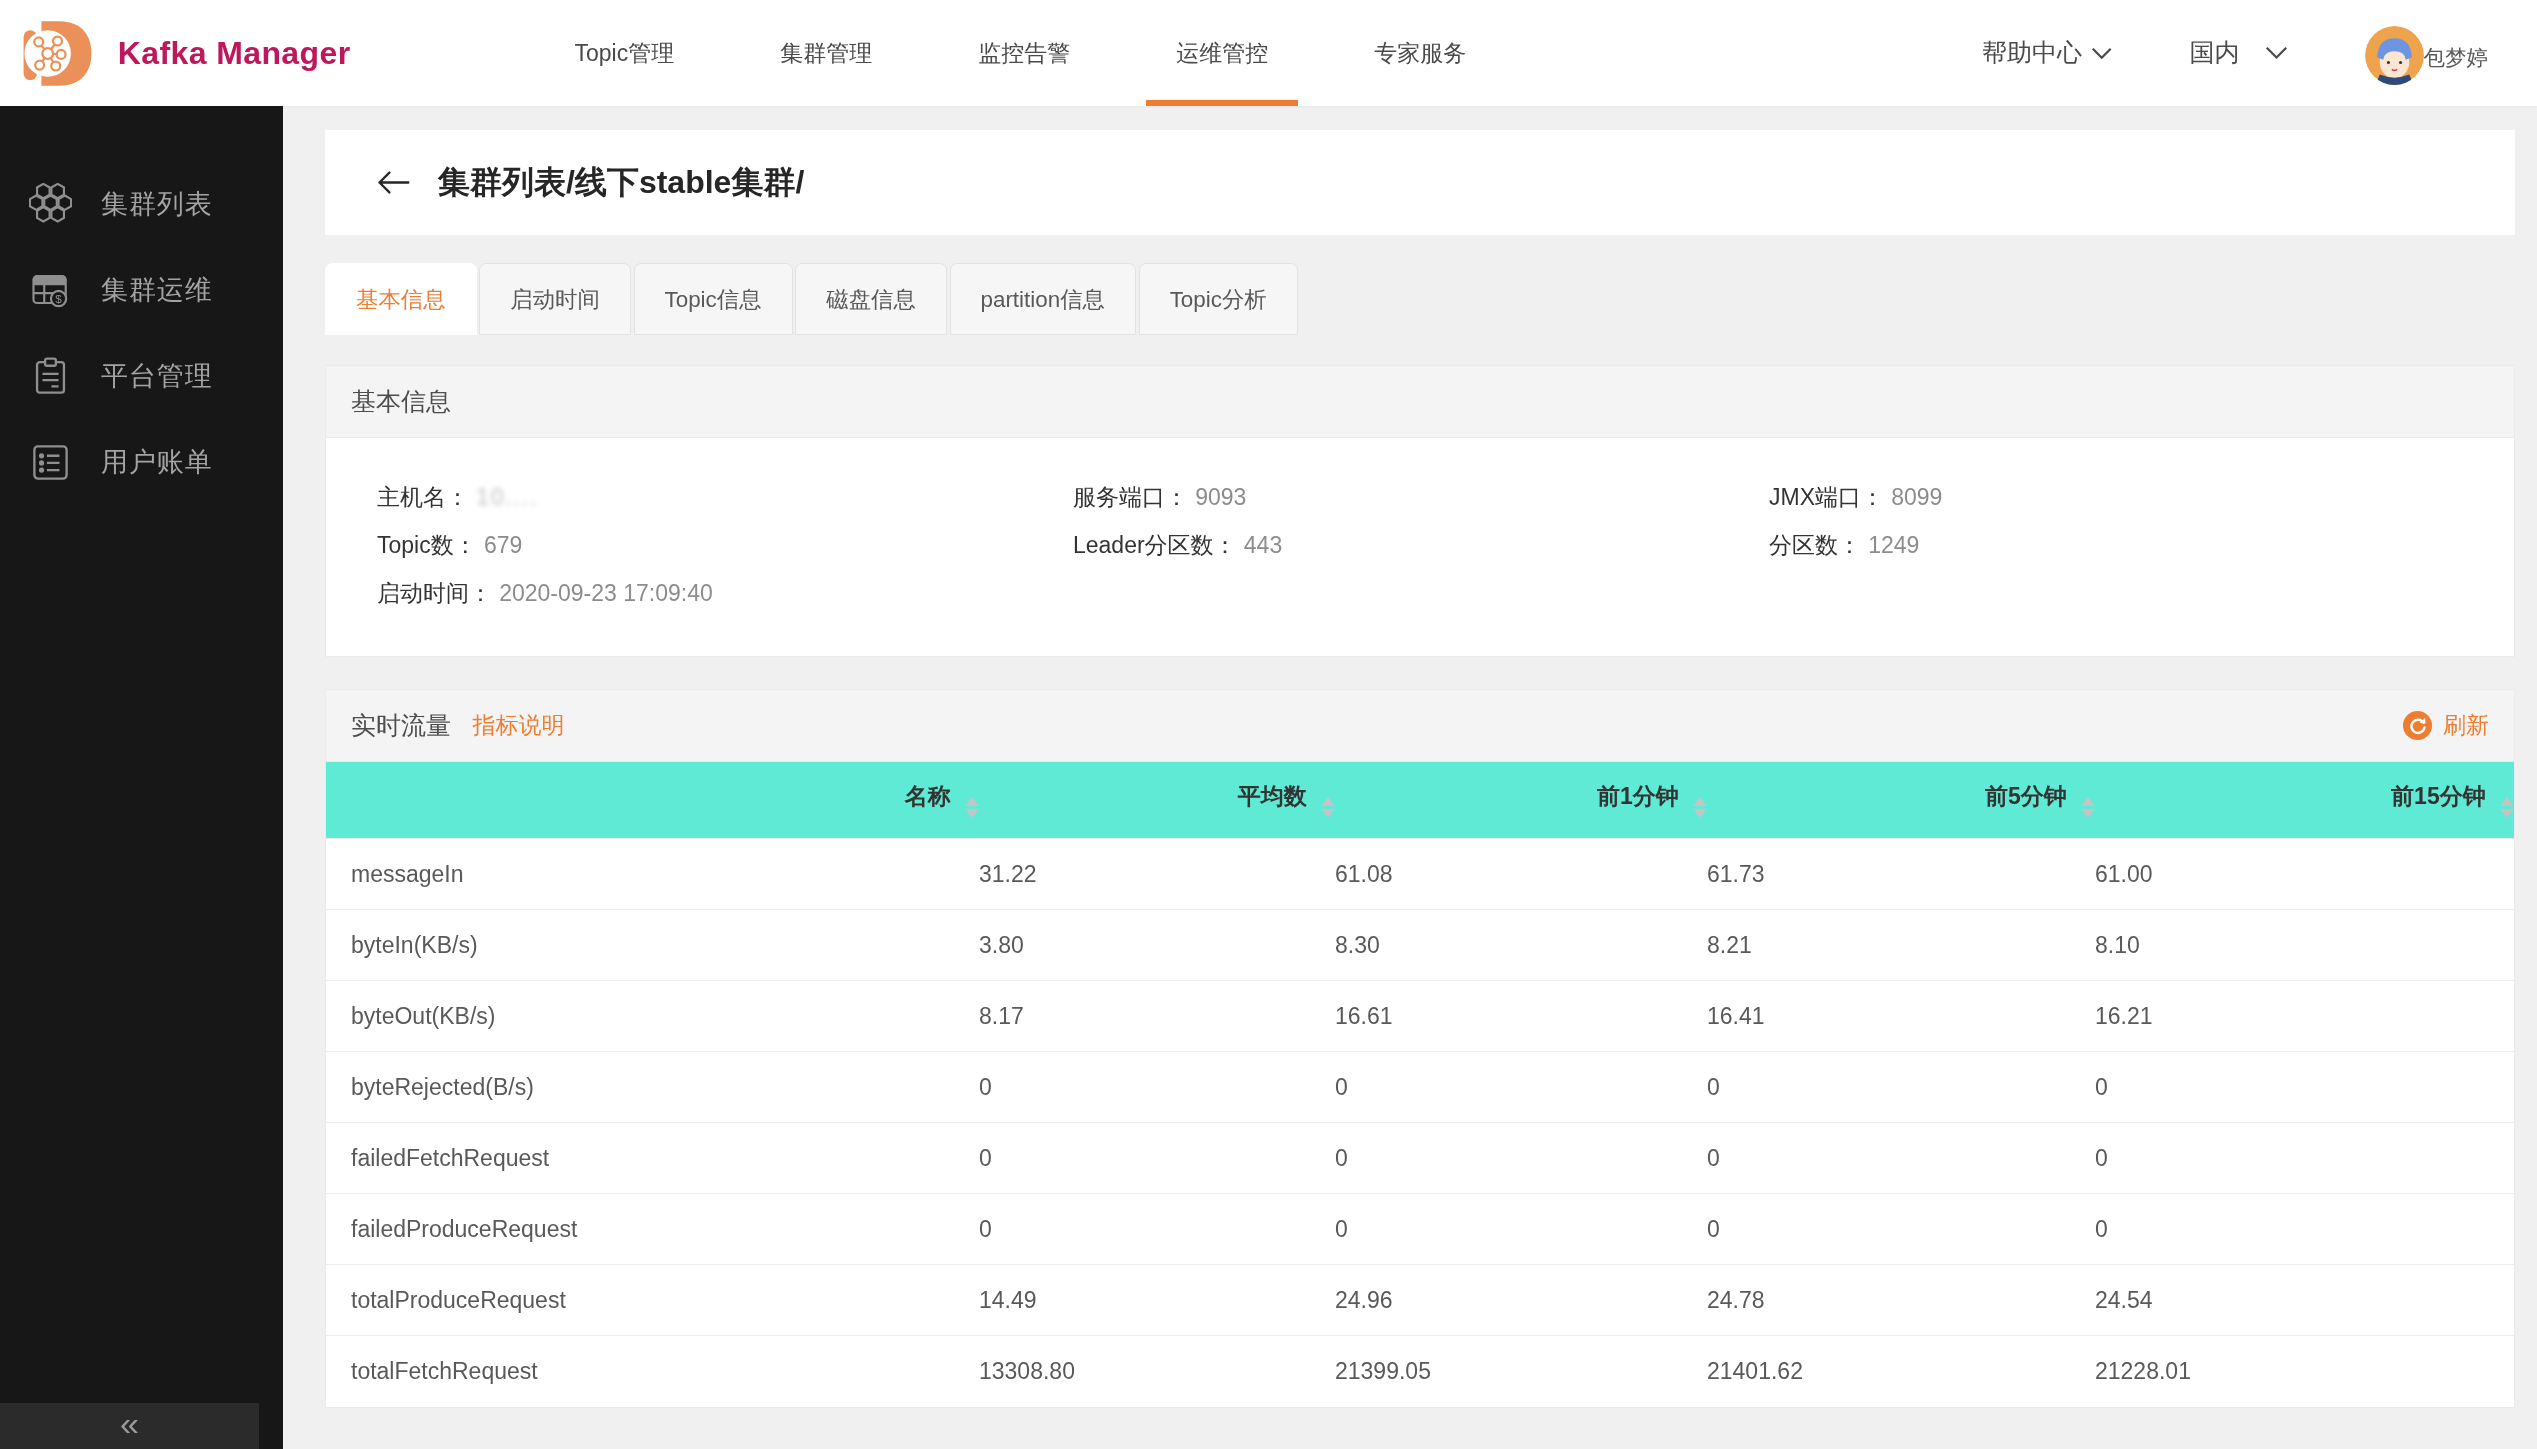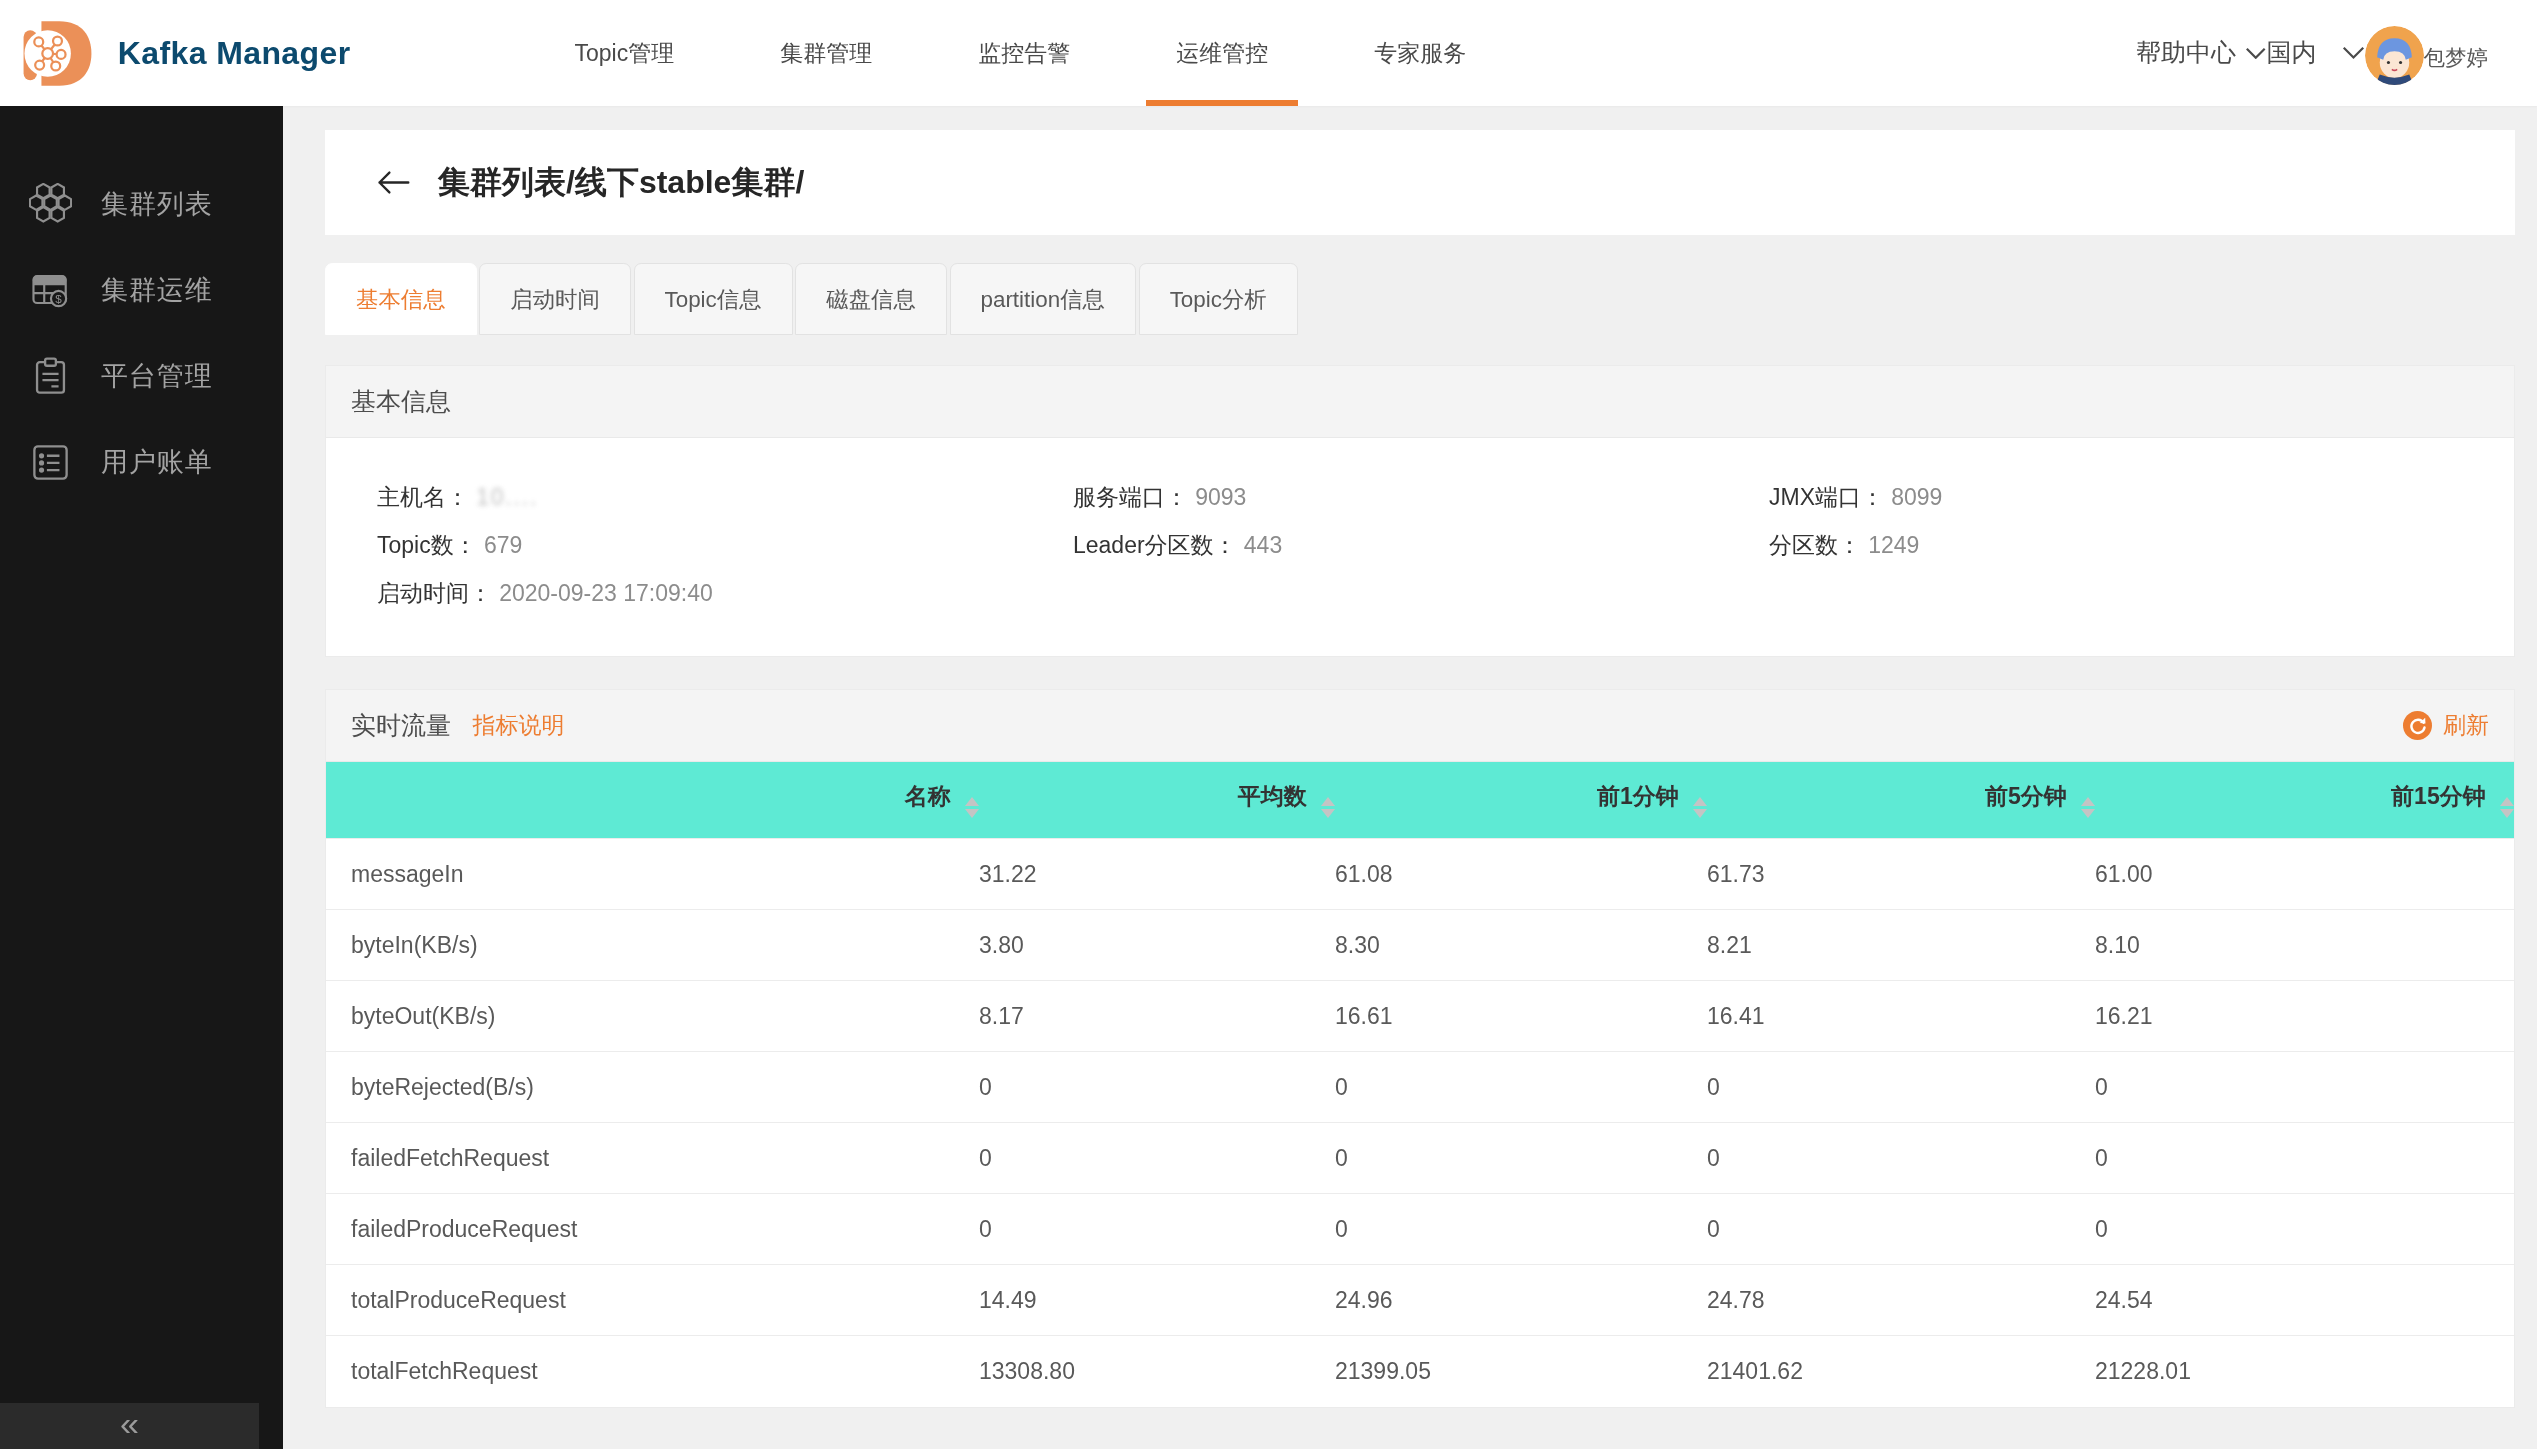--- a/index.html
+++ b/index.html
@@ -12,28 +12,28 @@
   }
 
   
   .header {
     position: absolute; top: 0; left: 0; right: 0; height: 106px;
     background: #fff; display: flex; align-items: center;
     padding: 0 50px 0 19.7px; z-index: 20;
     box-shadow: 0 0.9px 2.7px rgba(0,0,0,.06);
   }
   .logo-wrap { width: 75px; height: 75px; flex: 0 0 auto; }
-  .brand { font-size: 32px; font-weight: 700; color: #0c4a6e; margin-left: 23px; letter-spacing: 0.4px; }
+  .brand { font-size: 32px; font-weight: 700; color: #be185d; margin-left: 23px; letter-spacing: 0.4px; }
   .main-nav { display: flex; margin-left: 224px; gap: 106px; height: 100%; }
   .nav-item { position: relative; display: flex; align-items: center; font-size: 23px; color: #4a4a4a; cursor: pointer; }
   .nav-item.active::after {
     content: ""; position: absolute; left: -30px; right: -30px; bottom: 0;
     height: 6.3px; background: #ed7d31;
   }
-  .header-right { margin-left: auto; display: flex; align-items: center; }
+  .header-right { margin-left: auto; display: flex; align-items: center; gap: 77px; }
   .menu-link { display: flex; align-items: center; font-size: 25px; color: #4a4a4a; cursor: pointer; }
   .menu-link .chev { margin-left: 9px; display: inline-flex; }
   .menu-link.region .chev { margin-left: 25px; }
   .user-block { display: flex; flex-direction: row; align-items: center; margin-top: 5.4px; cursor: pointer; }
   .avatar { width: 59px; height: 59px; border-radius: 50%; overflow: hidden; }
   .user-name { font-size: 21.5px; color: #595959; margin-top: 2.7px; white-space: nowrap; }
 
   
   .sidebar { position: absolute; left: 0; top: 106px; width: 283px; bottom: 0; background: #171717; z-index: 10; }
   .side-items { padding-top: 55px; }

